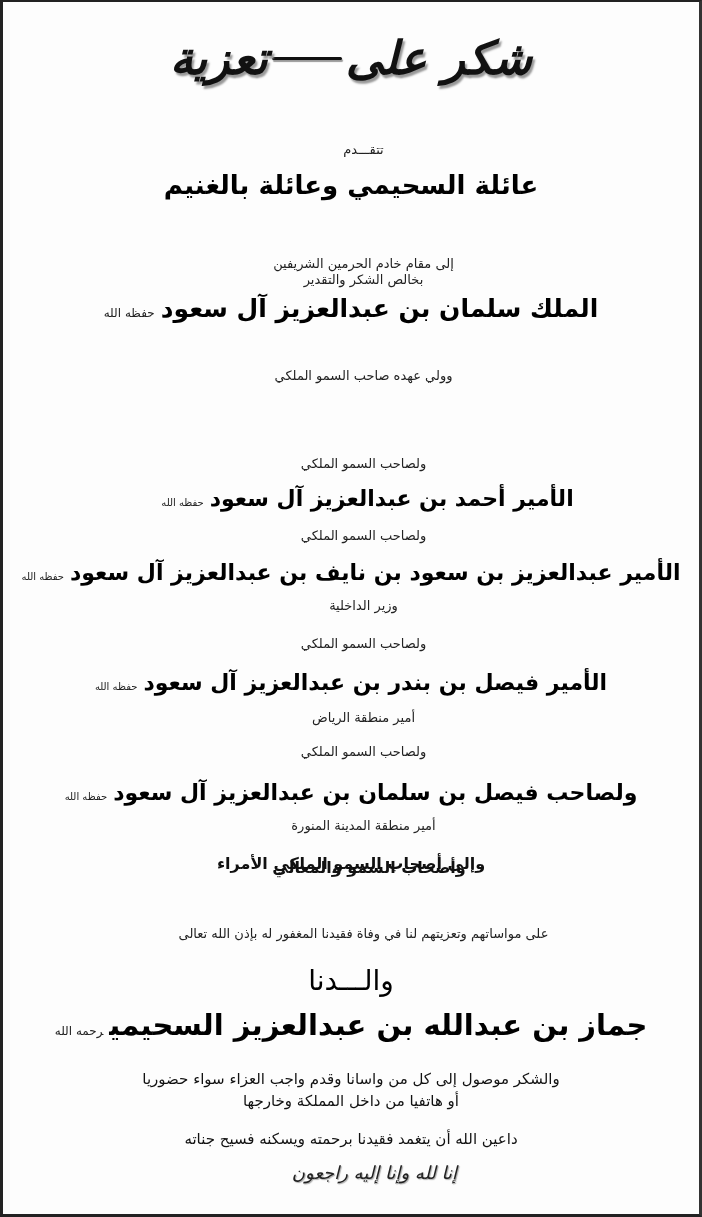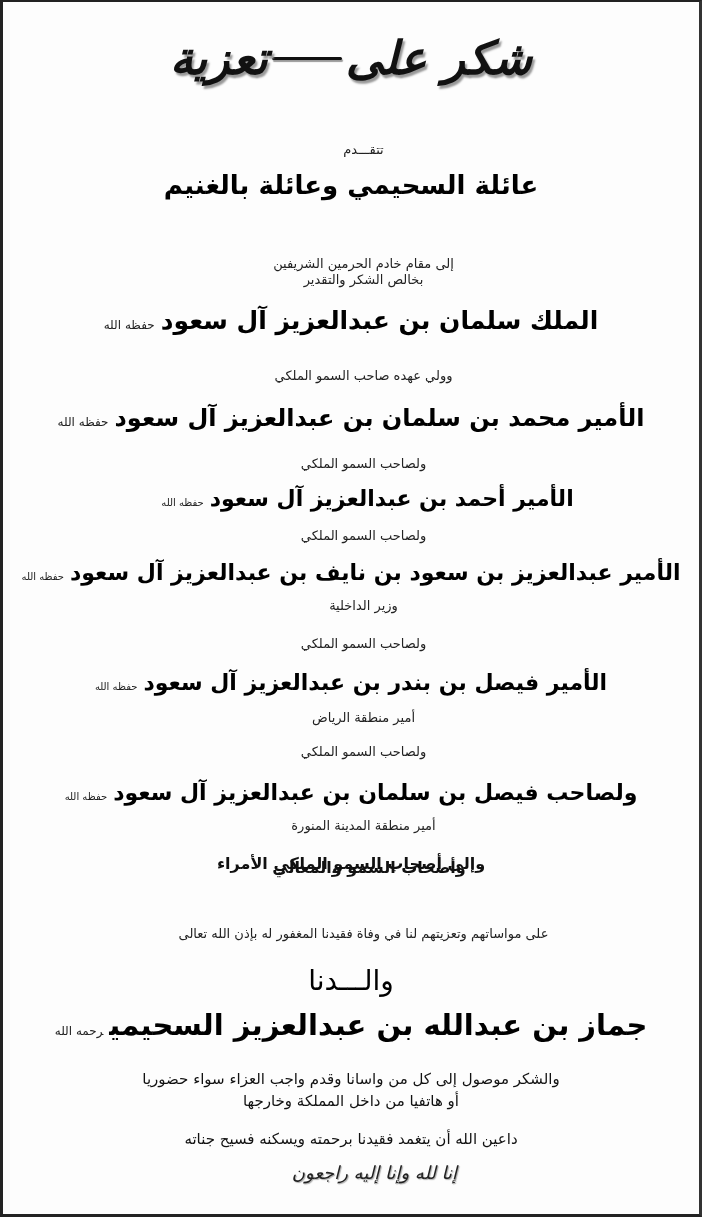--- a/index.html
+++ b/index.html
@@ -57,28 +57,25 @@
     <span class="calli">شكر على</span>
     <span class="swash"></span>
     <span class="calli">تعزية</span>
   </div>
 
   <div class="line small" style="top:140px;">تتقـــدم</div>
   <div class="line huge" style="top:168px;">عائلة السحيمي وعائلة بالغنيم</div>
   <div class="line small" style="top:230px;margin-top:40px;">بخالص الشكر والتقدير</div>
   <div class="line small" style="top:254px;">إلى مقام خادم الحرمين الشريفين</div>
 
-  <div class="line big" style="top:304px; font-size:25px;text-align:center;">
+  <div class="line big" style="top:292px; font-size:25px;text-align:center;">
     <span>الملك سلمان بن عبدالعزيز آل سعود</span><span class="honor-lg">حفظه الله</span>
   </div>
 
   <div class="line small" style="top:366px;">وولي عهده صاحب السمو الملكي</div>
-  <div class="line big" style="top:402px; font-size:24px;">
-    <span>الأمير محمد بن سلمان بن عبدالعزيز آل سعود</span><span class="honor-lg">حفظه الله</span>
-  </div>
 
   <div class="line small" style="top:454px;">ولصاحب السمو الملكي</div>
   <div class="line big" style="top:484px;padding-left:33px;">
     <span>الأمير أحمد بن عبدالعزيز آل سعود</span><span class="honor">حفظه الله</span>
   </div>
 
   <div class="line small" style="top:526px;">ولصاحب السمو الملكي</div>
   <div class="line big" style="top:558px;">
     <span>الأمير عبدالعزيز بن سعود بن نايف بن عبدالعزيز آل سعود</span><span class="honor">حفظه الله</span>
   </div>

